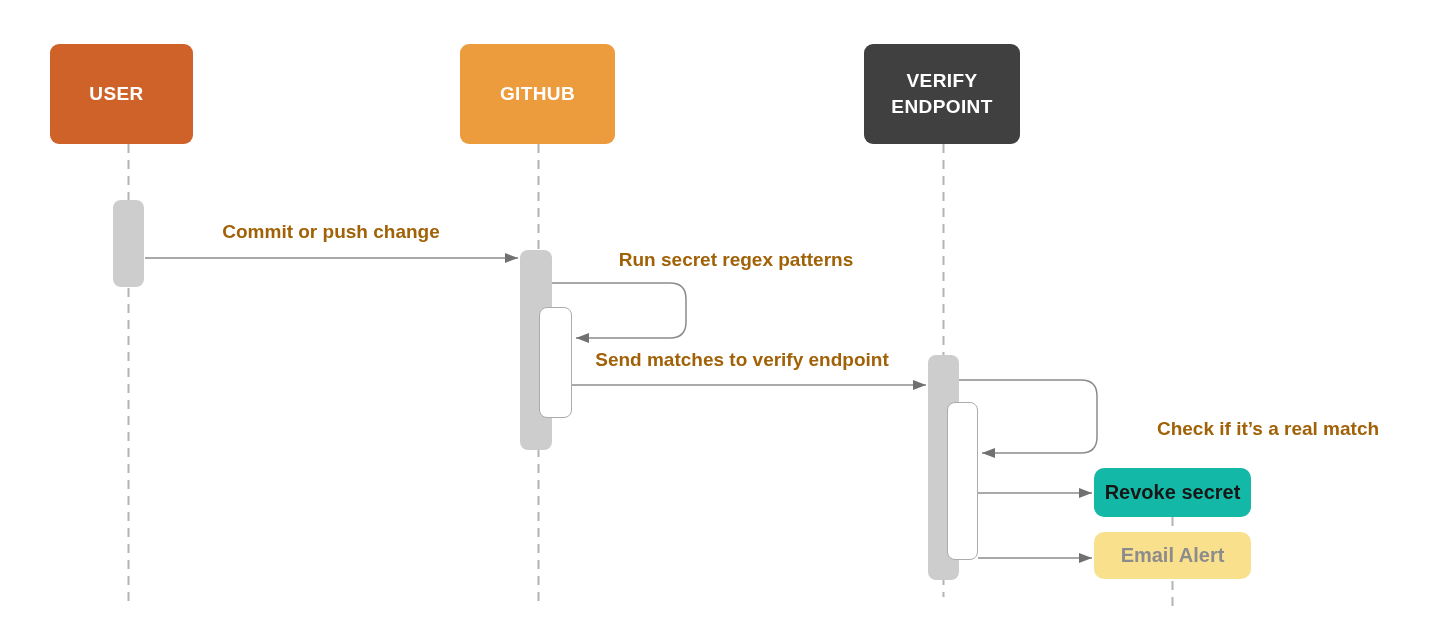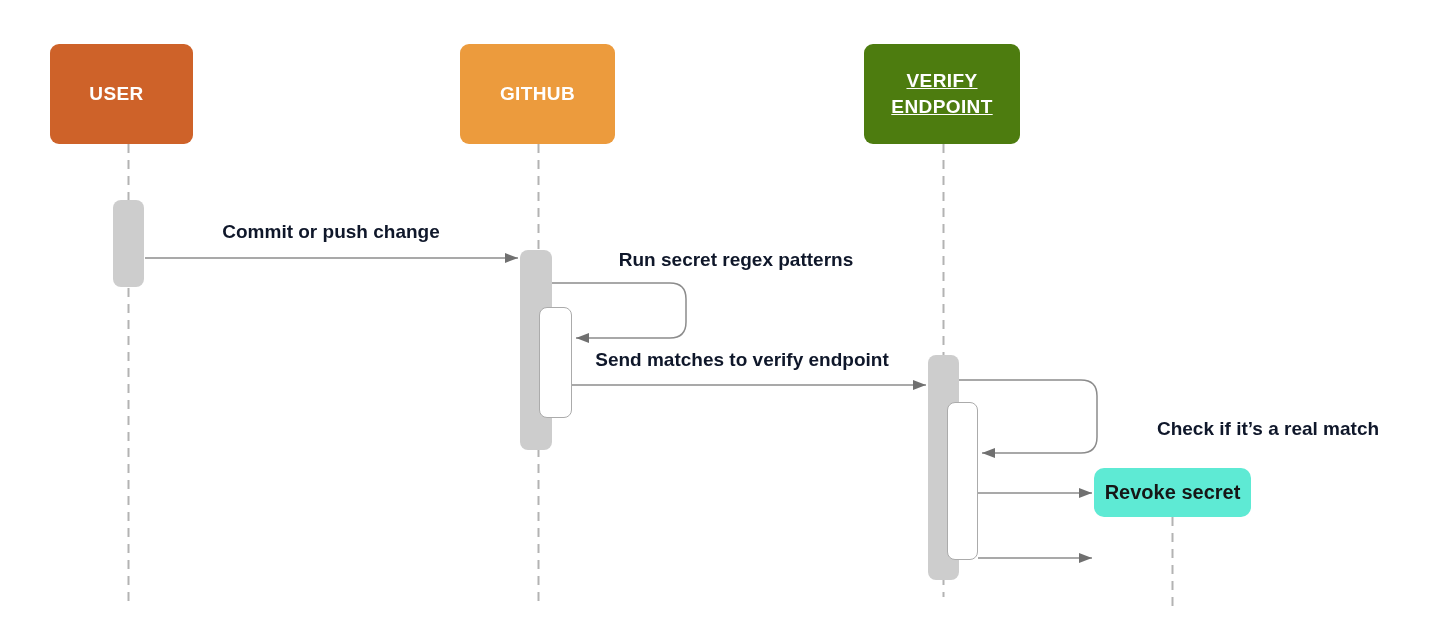--- a/index.html
+++ b/index.html
@@ -62,21 +62,21 @@
   .act-verify-outer { left: 928px; top: 355px; width: 31px; height: 225px; }
   .act-verify-inner { left: 947px; top: 402px; width: 31px; height: 158px; }
 
   .msg-label {
     position: absolute;
     z-index: 4;
     transform: translateX(-50%);
     white-space: nowrap;
     font-weight: 700;
     font-size: 19px;
-    color: #0f172a;
+    color: #a16207;
   }
   .lbl-commit { left: 331px;  top: 221px; }
   .lbl-regex  { left: 736px;  top: 249px; }
   .lbl-send   { left: 742px;  top: 349px; }
   .lbl-check  { left: 1268px; top: 389px; margin-top: 29px; }
 
   .note {
     position: absolute;
     z-index: 4;
     display: flex;
@@ -121,26 +121,29 @@
     <line x1="978" y1="493" x2="1092" y2="493" stroke="#8c8c8c" stroke-width="1.5" marker-end="url(#arrowhead)"></line>
     <line x1="978" y1="558" x2="1092" y2="558" stroke="#8c8c8c" stroke-width="1.5" marker-end="url(#arrowhead)"></line>
   </svg>
 
   <div class="actor actor-user" style="background-color: rgb(206, 98, 41);">
     <span>USER</span>
   </div>
   <div class="actor actor-github" style="background-color: rgb(236, 155, 61);">
     <span>GITHUB</span>
   </div>
-  <div class="actor actor-verify" style="background-color: #4d7c0f; text-decoration: underline;">
+  <div class="actor actor-verify" style="background-color: #404040;">
     <span>VERIFY ENDPOINT</span>
   </div>
 
   <div class="msg-label lbl-commit">Commit or push change</div>
   <div class="msg-label lbl-send">Send matches to verify endpoint</div>
   <div class="msg-label lbl-regex">Run secret regex patterns</div>
   <div class="msg-label lbl-check">Check if it’s a real match</div>
 
-  <div class="note note-revoke" style="background-color: #5eead4;">
+  <div class="note note-revoke" style="background-color: #14b8a6;">
     <span>Revoke secret</span>
+  </div>
+  <div class="note note-email" style="background-color: rgb(248, 224, 140);">
+    <span>Email Alert</span>
   </div>
 
 </div>
 
 </body></html>

